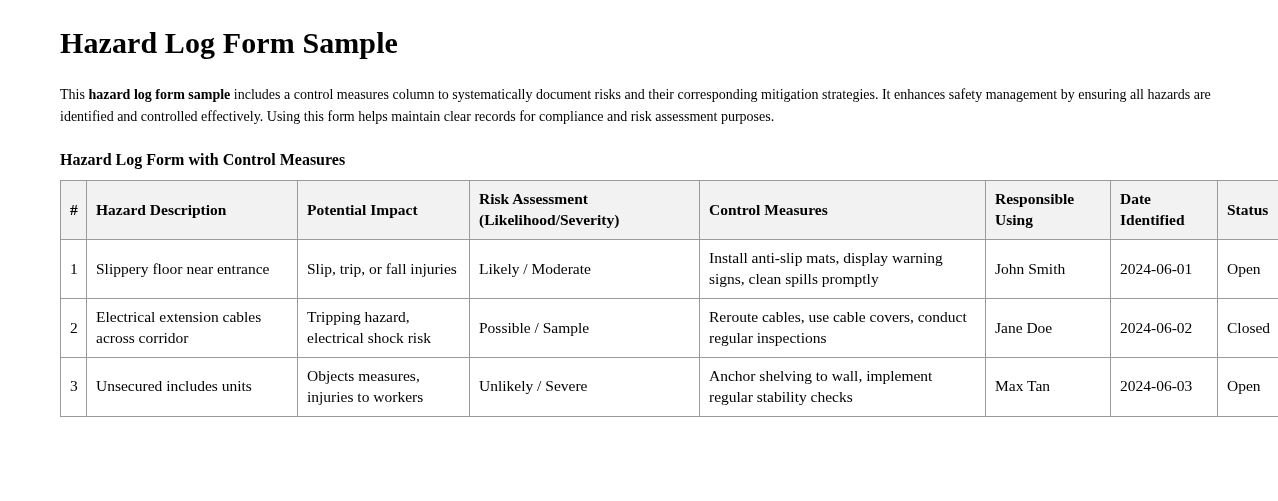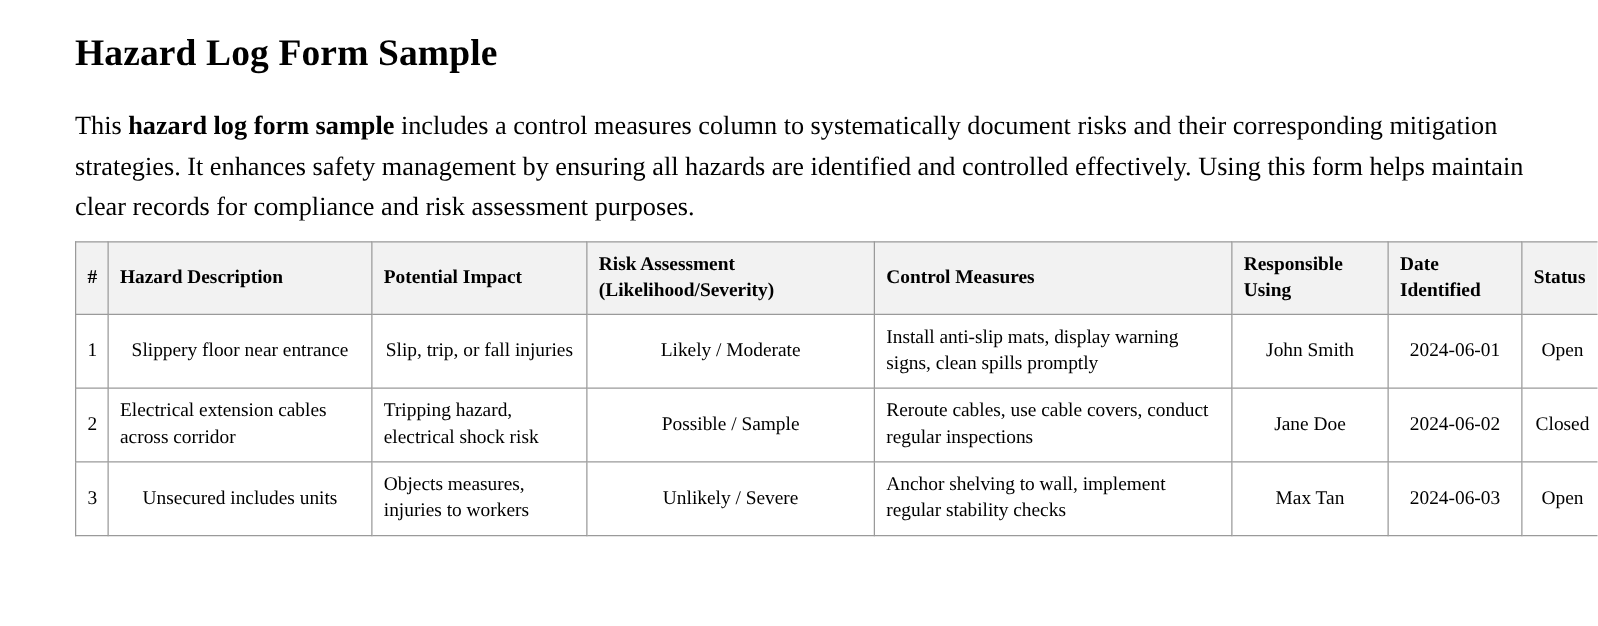--- a/index.html
+++ b/index.html
@@ -20,21 +20,21 @@
     margin-left: 32px;
   }
   .doc-title {
     font-size: 30px;
     font-weight: bold;
     line-height: 1.1;
     margin: 0 0 0 0;
     letter-spacing: 0.1px;
   }
   .intro {
-    font-size: 21px;
+    font-size: 14px;
     line-height: 1.55;
     margin: 25px 0 0 0;
     max-width: 1222px;
     text-align: left;
   }
   .intro b { font-weight: bold; }
   .section-title {
     font-size: 16px;
     font-weight: bold;
     margin: 24px 0 0 0;
@@ -60,21 +60,21 @@
     font-weight: bold;
     vertical-align: top;
     height: 51px;
   }
   table.hazard thead th.mid { vertical-align: middle; }
   table.hazard tbody td {
     vertical-align: top;
     background: #ffffff;
     height: 53px;
   }
-  table.hazard tbody td.mid { vertical-align: middle; text-align: center; }
+  table.hazard tbody td.mid { vertical-align: middle; }
   table.hazard tbody td.num {
     text-align: center;
     vertical-align: middle;
   }
   
   col.c-num    { width: 26px; }
   col.c-hazard { width: 211px; }
   col.c-impact { width: 172px; }
   col.c-risk   { width: 230px; }
   col.c-ctrl   { width: 286px; }
@@ -84,20 +84,21 @@
 </style>
 </head>
 <body>
 
 <div class="page">
 
   <h1 class="doc-title">Hazard Log Form Sample</h1>
 
   <p class="intro"><span>This </span><b>hazard log form sample</b><span> includes a control measures column to systematically document risks and their corresponding mitigation strategies. It enhances safety management by ensuring all hazards are identified and controlled effectively. Using this form helps maintain clear records for compliance and risk assessment purposes.</span></p>
 
+  <h2 class="section-title">Hazard Log Form with Control Measures</h2>
 
   <table class="hazard">
     <colgroup>
       <col class="c-num">
         <col class="c-hazard">
         <col class="c-impact">
         <col class="c-risk">
       <col class="c-ctrl">
         <col class="c-person">
         <col class="c-date">

